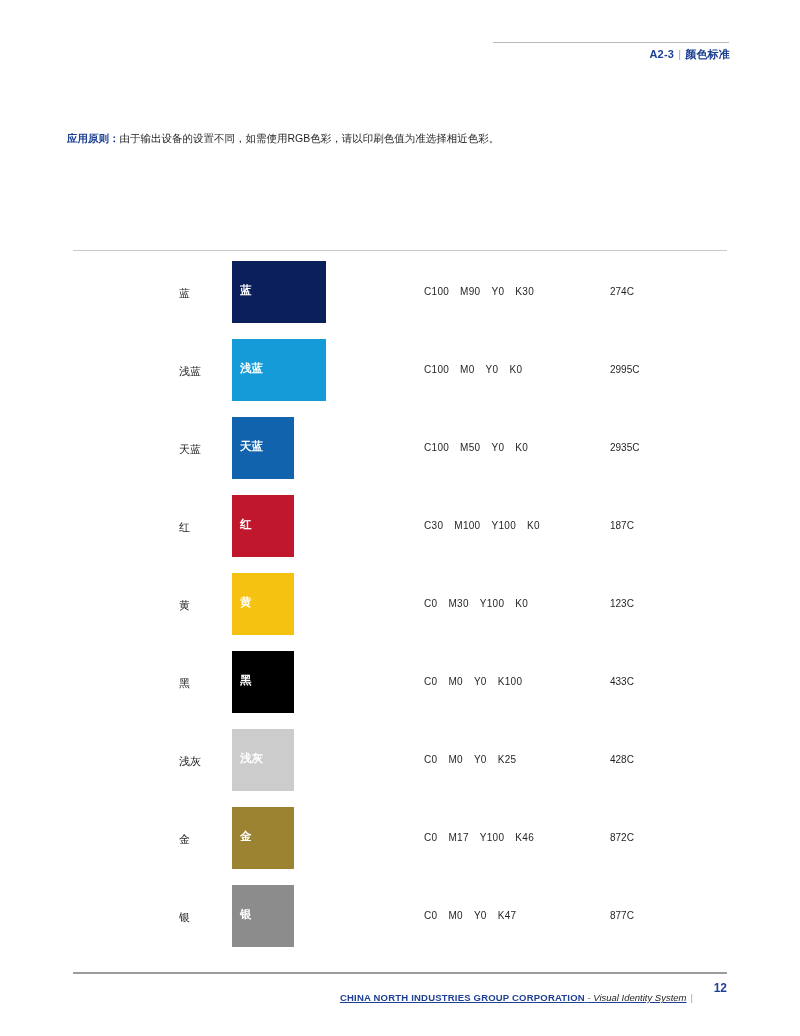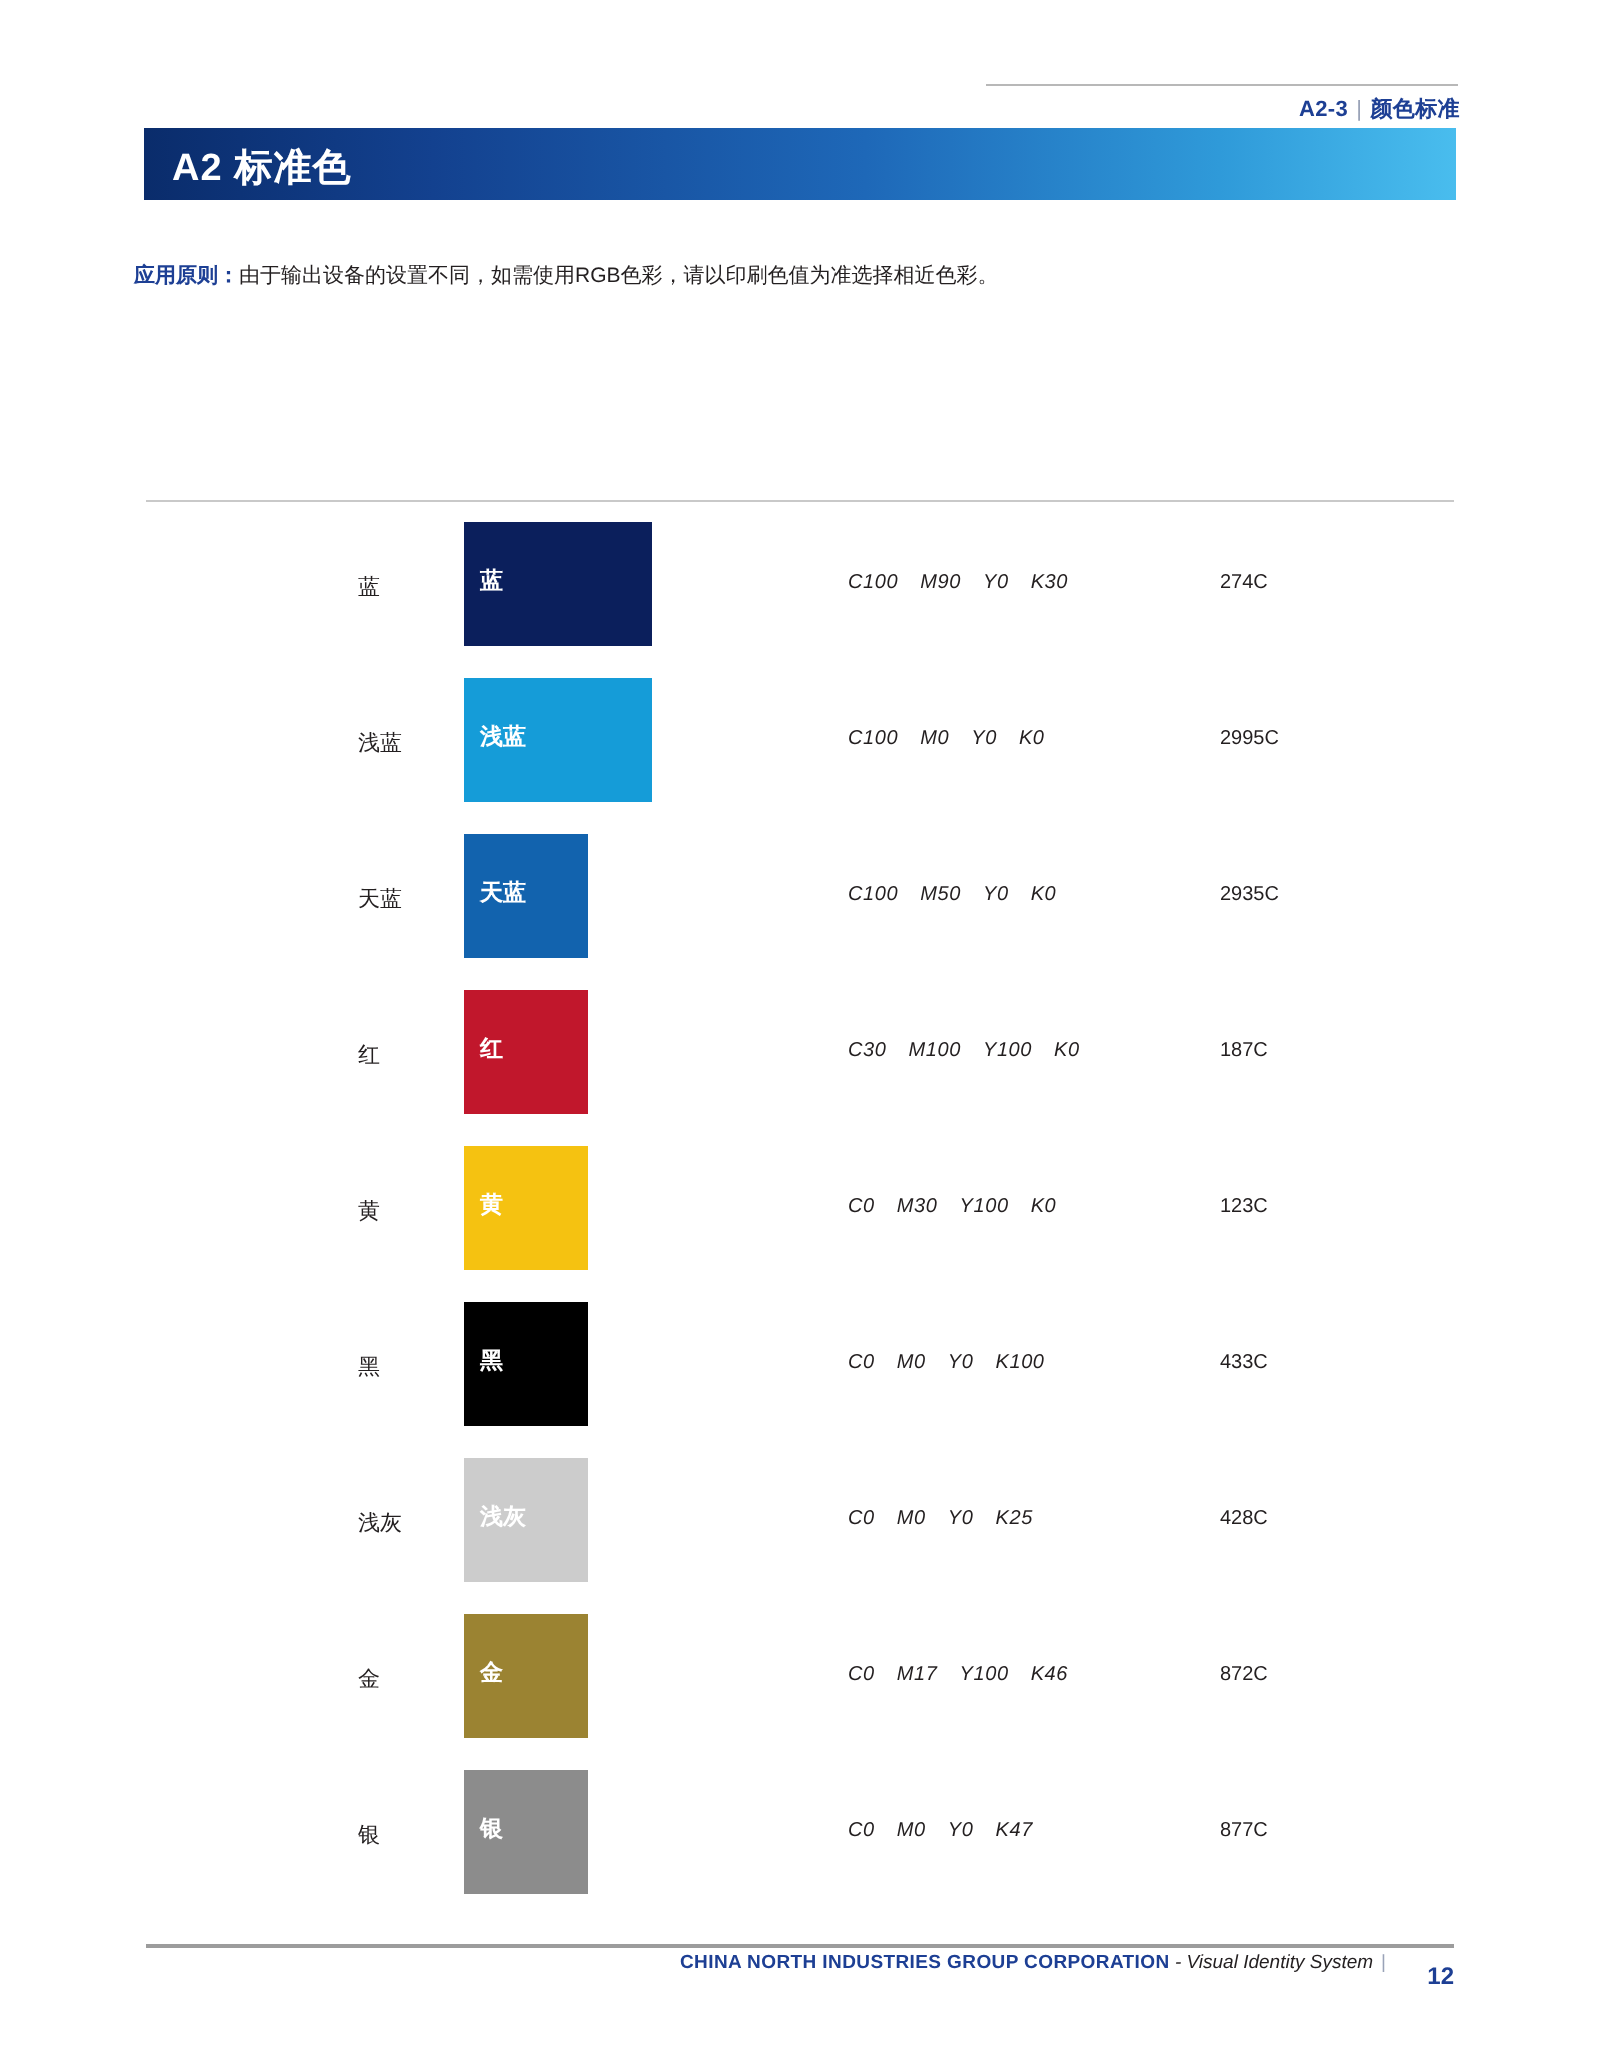--- a/index.html
+++ b/index.html
@@ -156,21 +156,20 @@
     white-space: nowrap;
   }
   .row-cmyk {
     position: absolute;
     left: 351px;
     top: 33px;
     font-size: 10px;
     color: #231f20;
     white-space: nowrap;
     letter-spacing: 0.3px;
-    font-style: italic;
   }
   .row-cmyk span { margin-right: 11px; }
   .row-pantone {
     position: absolute;
     left: 537px;
     top: 33px;
     font-size: 10px;
     color: #231f20;
     white-space: nowrap;
   }
@@ -186,25 +185,26 @@
   .footer-rule {
     position: absolute;
     top: 0;
     left: 0;
     width: 654px;
     height: 2px;
     background: #9c9c9c;
   }
   .footer-text {
     position: absolute;
-    top: 4px;
+    top: 20px;
     right: 30px;
     font-size: 9.5px;
     white-space: nowrap;
     color: #1d3f94;
+    text-decoration: underline;
   }
   .footer-text .corp {
     font-weight: bold;
     color: #1d3f94;
     letter-spacing: 0.2px;
   }
   .footer-text .vis {
     color: #231f20;
     font-style: italic;
   }
@@ -223,25 +223,20 @@
 </style>
 </head>
 <body>
 
 <div class="page-header">
   <div class="header-rule"></div>
   <div class="header-meta">
     <span>A2-3</span><span class="sep">|</span><span class="meta-title">颜色标准</span>
   </div>
 
-  <div class="title-bar">
-    <div class="title-bar-text">
-      <span class="code">A2</span><span>标准色</span>
-    </div>
-  </div>
 </div>
 
 <div class="notes">
   <div class="note-line">
     <span class="note-label">应用原则：</span><span>由于输出设备的设置不同，如需使用RGB色彩，请以印刷色值为准选择相近色彩。</span>
   </div>
 </div>
 
 <div class="table-wrap">
   <div class="top-rule"></div>

